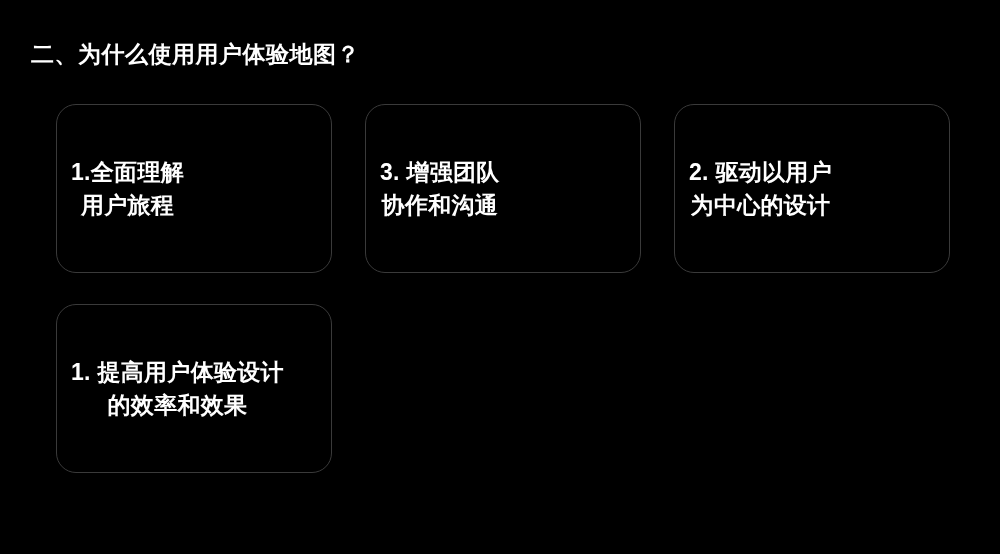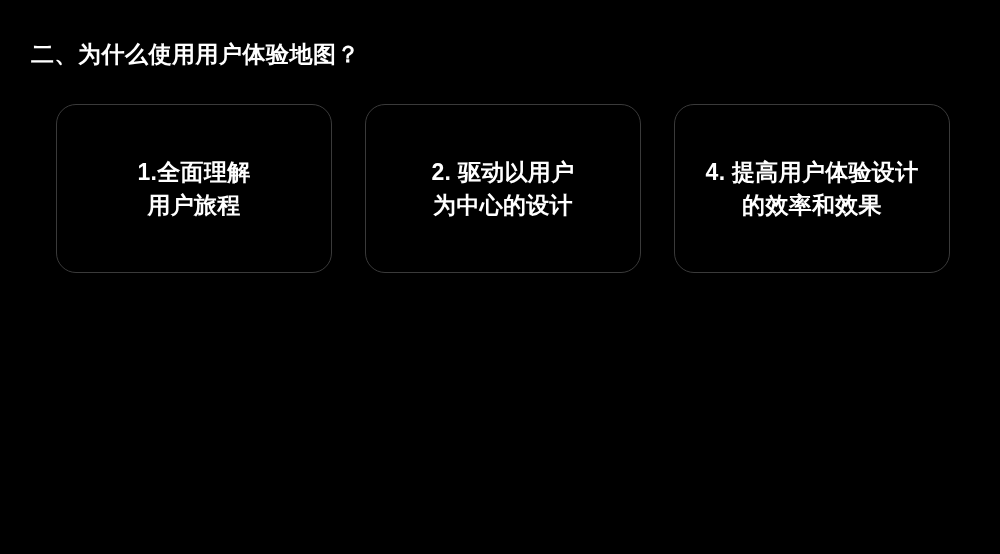--- a/index.html
+++ b/index.html
@@ -46,21 +46,20 @@
     column-gap: 33px;
     row-gap: 31px;
   }
 
   .card {
     background: #000000;
     border: 1px solid #3a3a3a;
     border-radius: 20px;
     display: flex;
     align-items: center;
-    justify-content: center;
     text-align: center;
     box-sizing: border-box;
     padding: 10px 14px;
   }
 
   .card-text {
     font-size: 23px;
     font-weight: bold;
     line-height: 1.42;
     color: #ffffff;
@@ -76,26 +75,30 @@
   <h1 class="slide-title">二、为什么使用用户体验地图？</h1>
 
   <div class="card-grid">
 
     <div class="card">
       <span class="card-text">1.全面理解
 用户旅程</span>
     </div>
 
 
+    <div class="card">
+      <span class="card-text">3. 增强团队
+协作和沟通</span>
+    </div>
 
     <div class="card">
       <span class="card-text">2. 驱动以用户
 为中心的设计</span>
     </div>
 
 
     <div class="card">
-      <span class="card-text">4. 提高用户体验设计
+      <span class="card-text">1. 提高用户体验设计
 的效率和效果</span>
     </div>
 
   </div>
 </div>
 
 </body></html>

